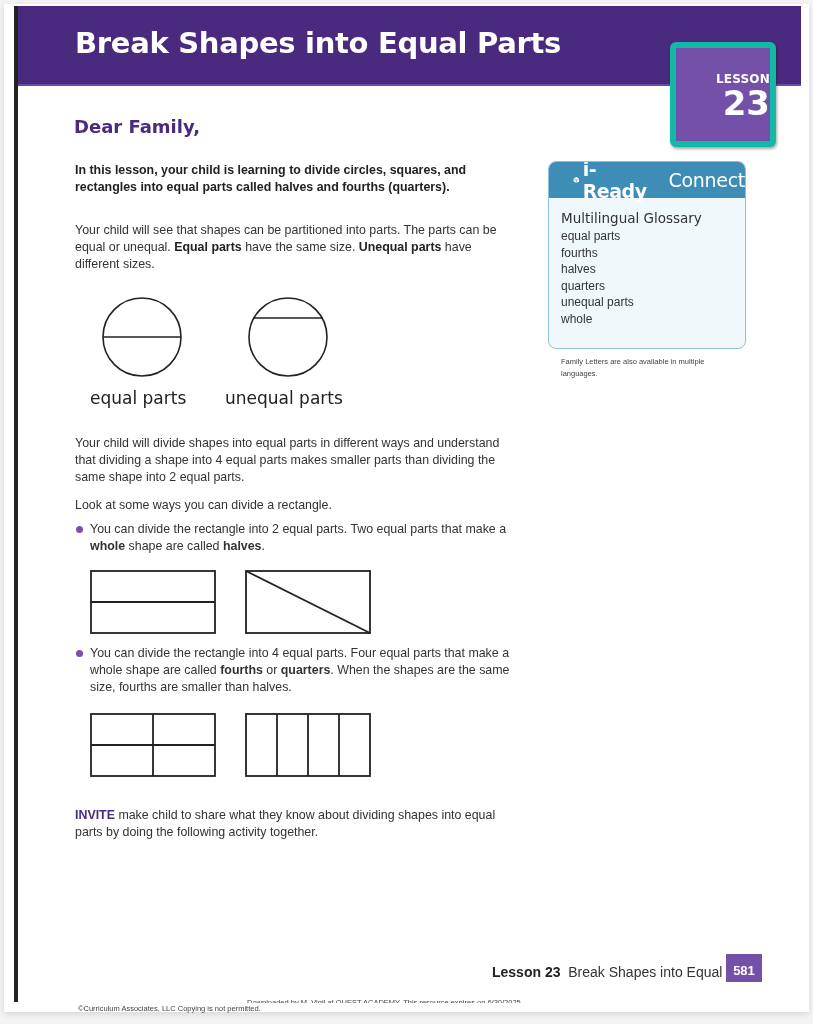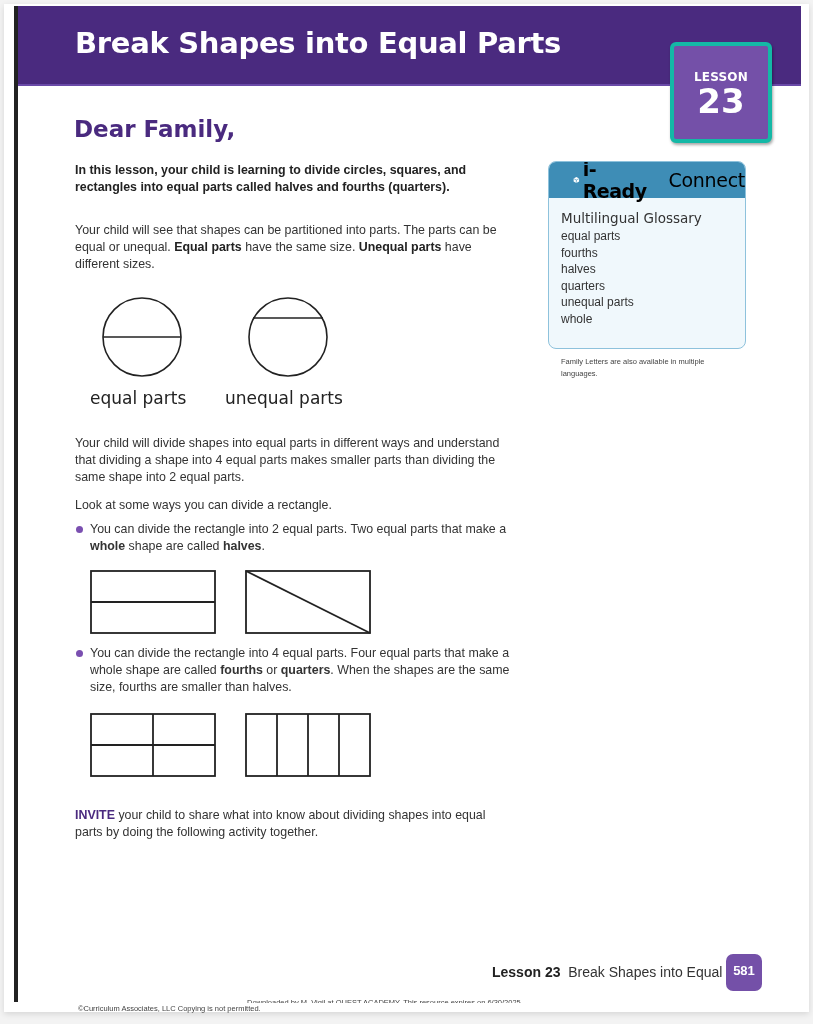--- a/index.html
+++ b/index.html
@@ -1,50 +1,50 @@
 <!DOCTYPE html>
 <html><head>
 <meta charset="utf-8">
 <style>
   html, body { margin:0; padding:0; }
   body { width:813px; height:1024px; background:#f3f3f3; position:relative; overflow:hidden; font-family:"Liberation Sans", sans-serif; color:#222; }
   .page { position:absolute; left:4px; top:4px; width:805px; height:1008px; background:#fff; box-shadow:0 2px 6px rgba(0,0,0,0.12); }
   .left-rule { position:absolute; left:10px; top:2px; width:4px; height:996px; background:#222; }
   .banner { position:absolute; left:14px; top:2px; width:783px; height:78px; background:#4a2a7f; border-bottom:2px solid #6a4aa8; }
   .banner-title { position:absolute; left:57px; top:20px; color:#fff; font-family:"DejaVu Sans", sans-serif; font-weight:bold; font-size:29px; letter-spacing:-0.3px; }
-  .lesson-badge { position:absolute; left:666px; top:38px; width:94px; height:93px; background:#7450a8; border-radius:6px; border:4px solid #14b8a6; box-shadow:1px 2px 3px rgba(0,0,0,0.35); color:#fff; text-align:center; }
+  .lesson-badge { position:absolute; left:666px; top:38px; width:94px; height:93px; background:#7450a8; border-radius:6px; border:6px solid #14b8a6; box-shadow:1px 2px 3px rgba(0,0,0,0.35); color:#fff; text-align:right; }
   .lesson-badge .lbl { font-family:"DejaVu Sans", sans-serif; font-weight:bold; font-size:12px; margin-top:24px; letter-spacing:0.2px; }
   .lesson-badge .num { font-family:"DejaVu Sans", sans-serif; font-weight:bold; font-size:34px; line-height:34px; }
-  .dear { position:absolute; left:70px; top:112px; color:#4a2a7f; font-family:"DejaVu Sans", sans-serif; font-weight:bold; font-size:23px; }
+  .dear { position:absolute; left:70px; top:112px; color:#4a2a7f; font-family:"DejaVu Sans", sans-serif; font-weight:bold; font-size:18px; }
   .body-text { position:absolute; left:71px; width:440px; font-size:12.4px; line-height:16.8px; color:#333; }
   .body-text b { color:#222; }
   .intro { top:158px; font-weight:bold; color:#222; }
   .p1 { top:218px; }
   .p2 { top:431px; }
   .p3 { top:493px; }
   .bullet { position:absolute; left:71px; width:440px; font-size:12.4px; line-height:16.8px; color:#333; padding-left:15px; box-sizing:border-box; }
   .bullet .dot { position:absolute; left:1px; top:5px; width:7px; height:7px; border-radius:50%; background:#7a4fb0; }
   .b1 { top:517px; }
   .b2 { top:641px; }
   .invite { position:absolute; left:71px; top:803px; width:440px; font-size:12.4px; line-height:16.8px; color:#333; }
   .invite .kw { color:#4a2a7f; font-weight:bold; }
   .shape-label { position:absolute; top:384px; font-family:"DejaVu Sans", sans-serif; font-size:17px; color:#222; }
   svg.fig { position:absolute; }
   .iready { position:absolute; left:544px; top:157px; width:196px; height:186px; border:1.5px solid #8ec2dc; border-radius:8px; background:#f0f8fc; overflow:hidden; }
-  .iready-head { height:36px; background:#3e8db6; color:#000000; font-family:"DejaVu Sans", sans-serif; font-size:19px; display:flex; align-items:center; padding-left:24px; }
+  .iready-head { height:36px; background:#3e8db6; color:#ffffff; font-family:"DejaVu Sans", sans-serif; font-size:19px; display:flex; align-items:center; padding-left:24px; }
   .iready-head .logo { width:16px; height:16px; margin-right:3px; }
   .iready-head .brand { font-weight:bold; letter-spacing:-0.5px; }
   .iready-head .connect { font-weight:normal; margin-left:22px; letter-spacing:-0.3px; }
   .gloss-title { margin:12px 0 2px 12px; font-family:"DejaVu Sans", sans-serif; font-size:13.5px; color:#333; }
   .gloss-list { margin:0 0 0 12px; padding:0; list-style:none; font-size:12px; line-height:16.5px; color:#333; }
   .family-note { position:absolute; left:557px; top:352px; width:180px; font-size:7.5px; line-height:12px; color:#444; }
   .footer-copy { position:absolute; left:74px; top:962px; font-size:7.5px; color:#444;margin-top:38px; }
   .footer-lesson { position:absolute; left:488px; top:960px; font-size:14px; color:#333; }
   .footer-lesson b { color:#222; }
-  .page-num { position:absolute; left:722px; top:950px; width:36px; height:37px; background:#7450a8; border-radius:7px; color:#fff; font-weight:bold; font-size:13px; text-align:center; line-height:34px; }
+  .page-num { position:absolute; left:722px; top:950px; width:36px; height:28px; background:#7450a8; border-radius:0; color:#fff; font-weight:bold; font-size:13px; text-align:center; line-height:34px; }
   .download { position:absolute; left:243px; top:993px; font-size:7.5px; color:#444; white-space:nowrap; height:6px; overflow:hidden; line-height:12px; }
 </style>
 </head>
 <body>
 
 <div class="page">
   <div class="left-rule"></div>
 
   <div class="banner">
     <div class="banner-title">Break Shapes into Equal Parts</div>
@@ -102,21 +102,21 @@
     <line x1="63" y1="1" x2="63" y2="63" stroke="#222" stroke-width="1.8"></line>
   </svg>
   <svg class="fig" style="left:241px;top:709px" width="128" height="66">
     <rect x="1" y="1" width="124" height="62" fill="none" stroke="#222" stroke-width="1.8"></rect>
     <line x1="32" y1="1" x2="32" y2="63" stroke="#222" stroke-width="1.8"></line>
     <line x1="63" y1="1" x2="63" y2="63" stroke="#222" stroke-width="1.8"></line>
     <line x1="94" y1="1" x2="94" y2="63" stroke="#222" stroke-width="1.8"></line>
   </svg>
 
   <div class="invite">
-    <span class="kw">INVITE</span><span> your child to share what into know about dividing shapes into equal parts by doing the following activity together.</span>
+    <span class="kw">INVITE</span><span> make child to share what they know about dividing shapes into equal parts by doing the following activity together.</span>
   </div>
 
   <div class="iready">
     <div class="iready-head">
       <svg class="logo" viewBox="0 0 16 16">
         <path d="M8 1 L14.5 4.5 L14.5 11.5 L8 15 L1.5 11.5 L1.5 4.5 Z" fill="#fff"></path>
         <path d="M8 8 L14.5 4.5 M8 8 L1.5 4.5 M8 8 L8 15" stroke="#3e8db6" stroke-width="1.4" fill="none"></path>
       </svg>
       <span class="brand">i-Ready</span>
       <span class="connect">Connect</span>

